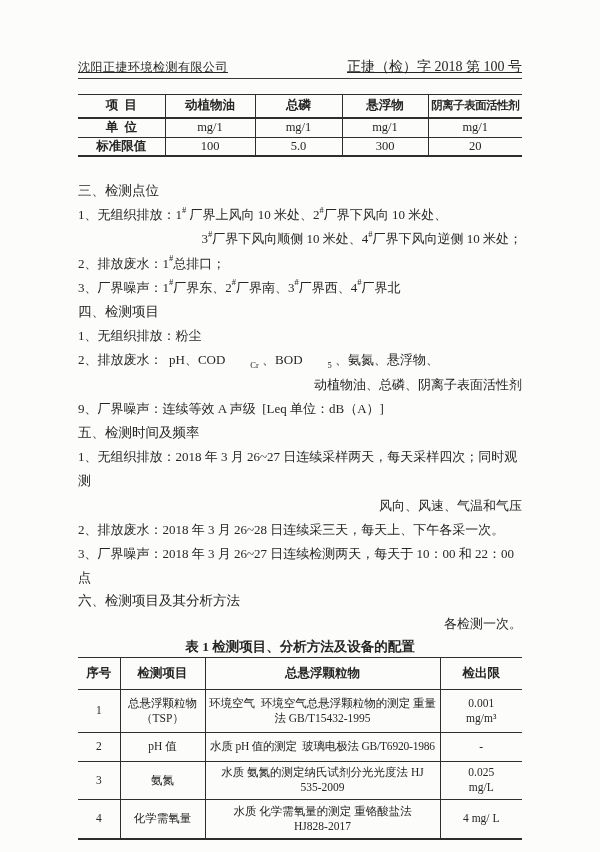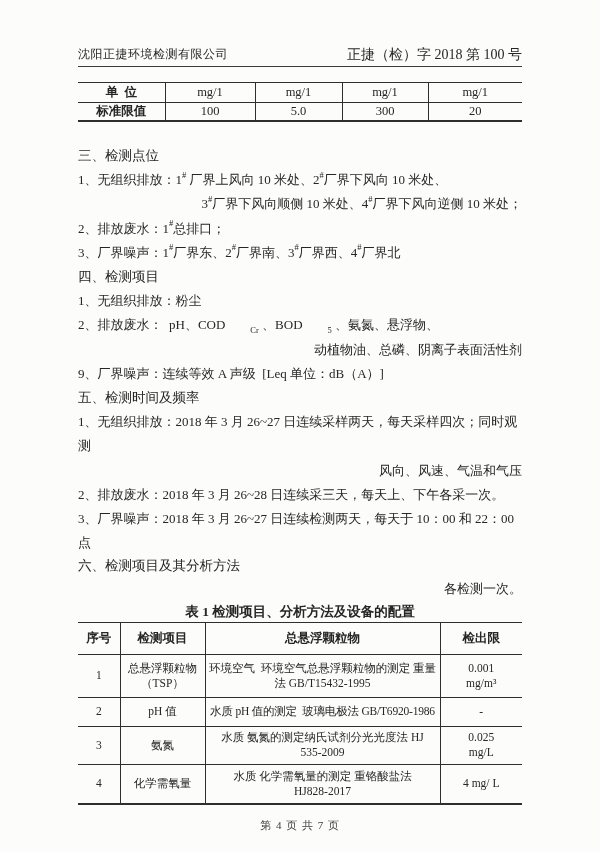--- a/index.html
+++ b/index.html
@@ -7,25 +7,26 @@
     width:600px;height:852px;
     background:#fcfcfa;
     position:relative;
     font-family:"Liberation Serif","DejaVu Serif",serif;
     color:#262626;
     overflow:hidden;
   }
   .content{margin:0 78px;width:444px;}
   
   .doc-header{
-    padding-top:46px;
-    display:flex;justify-content:space-between;align-items:flex-start;
+    padding-top:58px;
+    display:flex;justify-content:space-between;align-items:center;
     border-bottom:1.5px solid #3a3a3a;
     padding-bottom:2px;
     font-size:12px;
+    text-decoration:underline;
   }
   .doc-header .company{letter-spacing:0.5px;}
   .doc-header .docnum{font-size:14px;}
   
   table{border-collapse:collapse;table-layout:fixed;}
   .limits-table{
     width:444px;margin-top:15px;
     border-top:1.5px solid #2e2e2e;
     border-bottom:2px solid #2e2e2e;
     font-size:12.5px;
@@ -93,20 +94,27 @@
 
     <table class="limits-table">
       <colgroup>
           <col style="width:87px">
           <col style="width:90px">
           <col style="width:87px">
           <col style="width:86px">
           <col style="width:94px">
         </colgroup>
       <tbody>
+          <tr class="hdr">
+        <td class="lbl">项  目</td>
+        <td>动植物油</td>
+        <td>总磷</td>
+        <td>悬浮物</td>
+        <td class="narrow">阴离子表面活性剂</td>
+      </tr>
       <tr class="mid">
         <td class="lbl">单  位</td>
         <td>mg/1</td>
         <td>mg/1</td>
         <td>mg/1</td>
         <td>mg/1</td>
       </tr>
       <tr class="last">
         <td class="lbl">标准限值</td>
         <td>100</td>

